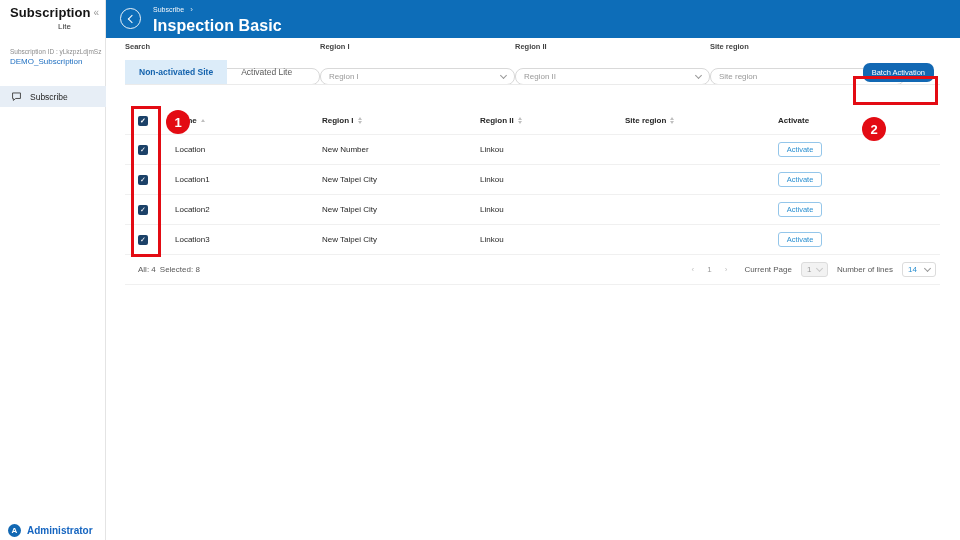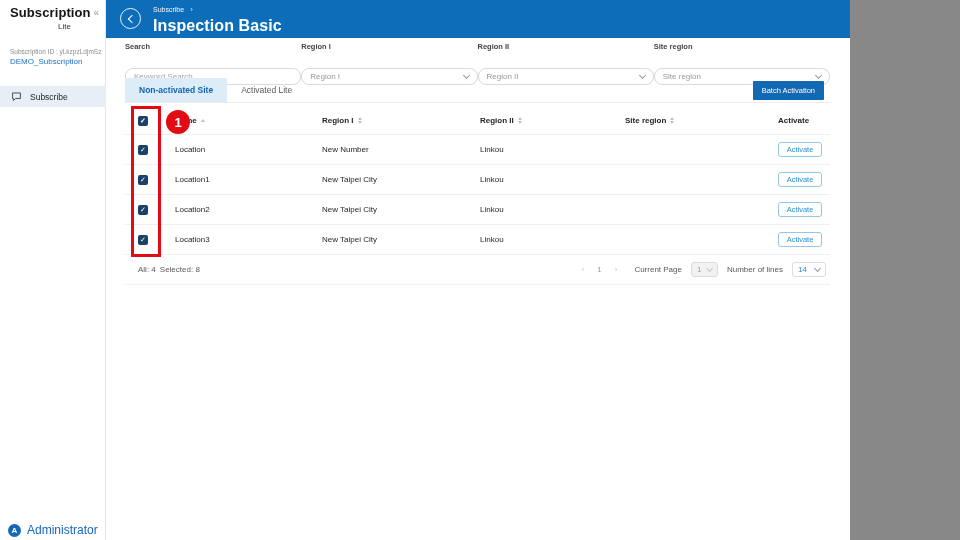--- a/index.html
+++ b/index.html
@@ -1,30 +1,30 @@
 <!DOCTYPE html>
 <html><head>
 <meta charset="utf-8">
 <style>
   * { margin:0; padding:0; box-sizing:border-box; }
   body { background:#888; font-family:"Liberation Sans", sans-serif; }
-  .app { position:relative; width:850px; height:540px; background:#fff; overflow:hidden; }
+  .app { position:relative; width:960px; height:540px; background:#fff; overflow:hidden; }
 
   
   .sidebar { position:absolute; left:0; top:0; width:106px; height:540px; background:#fff; border-right:1px solid #e4e4e4; }
   .sb-title { position:absolute; left:10px; top:5px; font-size:13px; font-weight:bold; color:#141414; letter-spacing:.1px; }
   .sb-collapse { position:absolute; right:6px; top:7px; font-size:10px; color:#9a9a9a; cursor:pointer; }
   .sb-plan { position:absolute; left:10px; top:22px; font-size:8px; color:#333;padding-left:48px; }
   .sb-id { position:absolute; left:10px; top:48px; font-size:6.5px; color:#8c8c8c; white-space:nowrap; }
   .sb-link { position:absolute; left:10px; top:57px; font-size:8px; color:#1f6fc0; cursor:pointer; }
   .sb-item { position:absolute; left:0; top:86px; width:106px; height:21px; background:#e7eef6; display:flex; align-items:center; gap:8px; padding-left:11px; cursor:pointer; }
   .sb-item-label { font-size:8.5px; color:#262626; }
   .sb-user { position:absolute; left:8px; bottom:3px; display:flex; align-items:center; gap:6px; cursor:pointer; }
   .avatar { width:13px; height:13px; border-radius:50%; background:#1268b3; color:#fff; font-size:8px; font-weight:bold; display:flex; align-items:center; justify-content:center; }
-  .sb-user-name { font-size:12px; font-weight:normal; color:#1565c0; }
+  .sb-user-name { font-size:10px; font-weight:bold; color:#1565c0; }
 
   
   .main { position:absolute; left:106px; top:0; right:0; height:540px; }
   .topbar { position:absolute; left:0; top:0; right:0; height:38px; background:#0d6db8; }
   .back-btn { position:absolute; left:14px; top:8px; width:21px; height:21px; border:1.5px solid rgba(255,255,255,.9); border-radius:50%; display:flex; align-items:center; justify-content:center; cursor:pointer; }
   .chev-left { width:6px; height:6px; border-left:1.5px solid #fff; border-top:1.5px solid #fff; transform:rotate(-45deg); margin-left:2px; }
   .tb-text { position:absolute; left:47px; top:5px; color:#fff; }
   .breadcrumb { font-size:7px; display:flex; gap:6px; align-items:center; opacity:.95; }
   .bc-sep { font-size:8px; opacity:.85; }
   .tb-title { font-size:16px; font-weight:bold; margin-top:3px; letter-spacing:.1px; }
@@ -33,24 +33,24 @@
   .filters { position:absolute; left:19px; right:20px; top:38px; height:38px; display:flex; justify-content:flex-start; }
   .field { width:195px; }
   .field-label { font-size:7.5px; color:#444; font-weight:bold; margin-top:4px; }
   .field-box { margin-top:17px; height:17px; border:1px solid #d9d9d9; border-radius:8px; background:#fff; display:flex; align-items:center; justify-content:space-between; padding:0 8px; }
   .field-box input { border:none; outline:none; width:100%; font-size:8px; color:#333; font-family:inherit; background:transparent; }
   .field-box input::placeholder { color:#a6a6a6; }
   .select-value { font-size:8px; color:#999; }
   .chev-down { width:5px; height:5px; border-right:1.2px solid #999; border-bottom:1.2px solid #999; transform:rotate(45deg); margin-top:-3px; flex:none; }
 
   
-  .tabbar { position:absolute; left:19px; right:20px; top:78px; height:25px; border-bottom:1px solid #ebebeb; display:flex; }
+  .tabbar { position:absolute; left:19px; right:20px; top:60px; height:25px; border-bottom:1px solid #ebebeb; display:flex; }
   .tab { padding:0 14px; display:flex; align-items:center; font-size:8.5px; color:#595959; cursor:pointer; }
   .tab.active { background:#dcecf9; color:#1463ad; font-weight:bold; }
-  .batch-btn { position:absolute; right:6px; top:3px; height:19px; padding:0 9px; background:#1268b3; color:#fff; font-size:7.5px; border:none; border-radius:1px; display:flex; align-items:center; cursor:pointer; font-family:inherit; }
+  .batch-btn { position:absolute; right:6px; top:3px; height:19px; padding:0 9px; background:#1268b3; color:#fff; font-size:7.5px; border:none; border-radius:7px; display:flex; align-items:center; cursor:pointer; font-family:inherit; }
 
   
   .table { position:absolute; left:19px; right:20px; top:107px; }
   .trow { display:grid; grid-template-columns:50px 147px 158px 145px 135px 1fr; align-items:center; border-bottom:1px solid #f0f0f0; }
   .thead { height:28px; font-size:8px; color:#262626; font-weight:bold; }
   .tbody-row { height:30px; font-size:8px; color:#262626; }
   .cell-check { padding-left:13px; }
   .checkbox { width:10px; height:10px; background:#1b4168; border-radius:2px; display:flex; align-items:center; justify-content:center; color:#fff; font-size:7px; line-height:1; cursor:pointer; }
   .hcell { display:flex; align-items:center; gap:4px; }
   .tri-up { width:0; height:0; border-left:2.5px solid transparent; border-right:2.5px solid transparent; border-bottom:3px solid #bfbfbf; }

